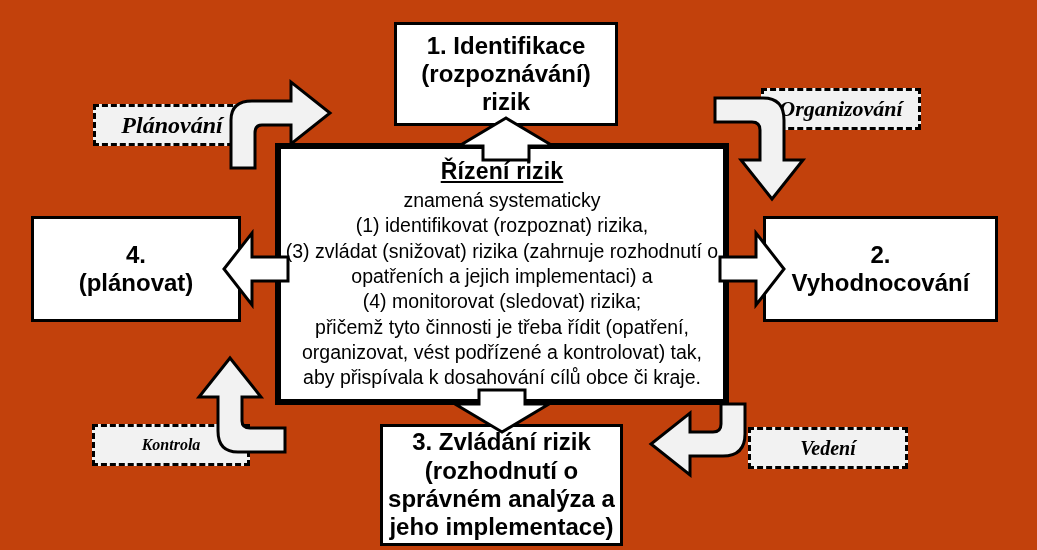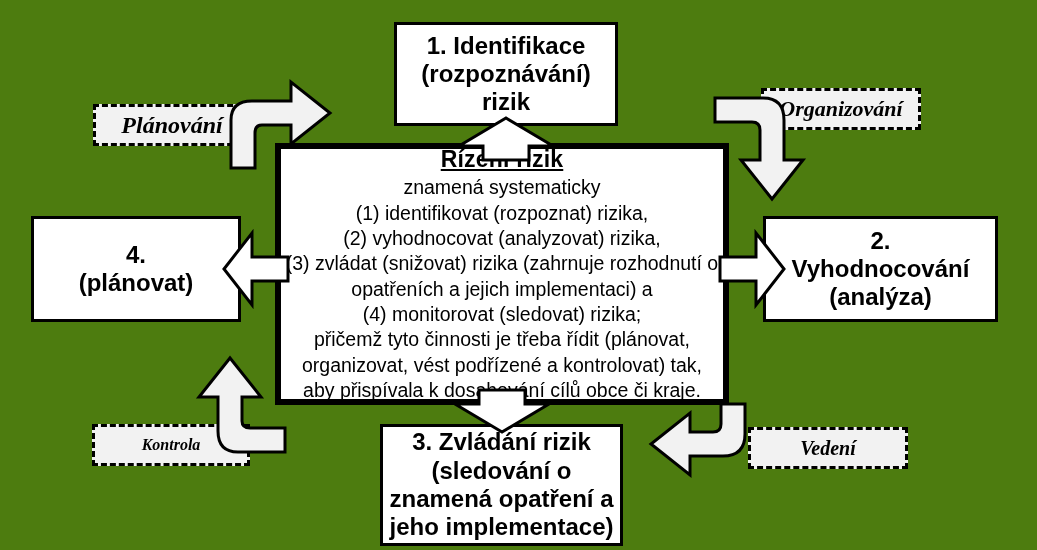--- a/index.html
+++ b/index.html
@@ -1,17 +1,17 @@
 <!DOCTYPE html>
 <html><head>
 <meta charset="utf-8">
 <style>
   html,body{margin:0;padding:0;background:#ffffff;}
   body{width:1037px;height:550px;overflow:hidden;font-family:"Liberation Sans",sans-serif;}
-  #stage{position:relative;width:1037px;height:550px;background:#4d7c0f;}
+  #stage{position:relative;width:1037px;height:550px;background:#c2410c;}
 
   
   .pbox{
     position:absolute;
     box-sizing:border-box;
     border:3px solid #000;
     background:#fff;
     display:flex;
     align-items:center;
     justify-content:center;
@@ -87,50 +87,48 @@
       <span class="ln">1. Identifikace</span>
       <span class="ln">(rozpoznávání)</span>
       <span class="ln">rizik</span>
     </div>
   </div>
 
   <div class="pbox" id="box-vyhodnocovani">
     <div>
       <span class="ln">2.</span>
       <span class="ln">Vyhodnocování</span>
-      <span class="ln">(analýza)</span>
     </div>
   </div>
 
   <div class="pbox" id="box-monitoring">
     <div>
       <span class="ln">4.</span>
       <span class="ln">(plánovat)</span>
     </div>
   </div>
 
   <div class="pbox" id="box-zvladani">
     <div>
       <span class="ln">3. Zvládání rizik</span>
-      <span class="ln">(sledování o</span>
-      <span class="ln">znamená opatření a</span>
+      <span class="ln">(rozhodnutí o</span>
+      <span class="ln">správném analýza a</span>
       <span class="ln">jeho implementace)</span>
     </div>
   </div>
 
   <div id="box-central">
     <div id="central-text">
       <span class="title">Řízení rizik</span>
       <span class="ln">znamená systematicky</span>
       <span class="ln">(1) identifikovat (rozpoznat) rizika,</span>
-      <span class="ln">(2) vyhodnocovat (analyzovat) rizika,</span>
       <span class="ln">(3) zvládat (snižovat) rizika (zahrnuje rozhodnutí o</span>
       <span class="ln">opatřeních a jejich implementaci) a</span>
       <span class="ln">(4) monitorovat (sledovat) rizika;</span>
-      <span class="ln">přičemž tyto činnosti je třeba řídit (plánovat,</span>
+      <span class="ln">přičemž tyto činnosti je třeba řídit (opatření,</span>
       <span class="ln">organizovat, vést podřízené a kontrolovat) tak,</span>
       <span class="ln">aby přispívala k dosahování cílů obce či kraje.</span>
     </div>
   </div>
 
   <div class="tag" id="tag-planovani">
     <span>Plánování</span>
   </div>
   <div class="tag" id="tag-organizovani">
     <span>Organizování</span>

